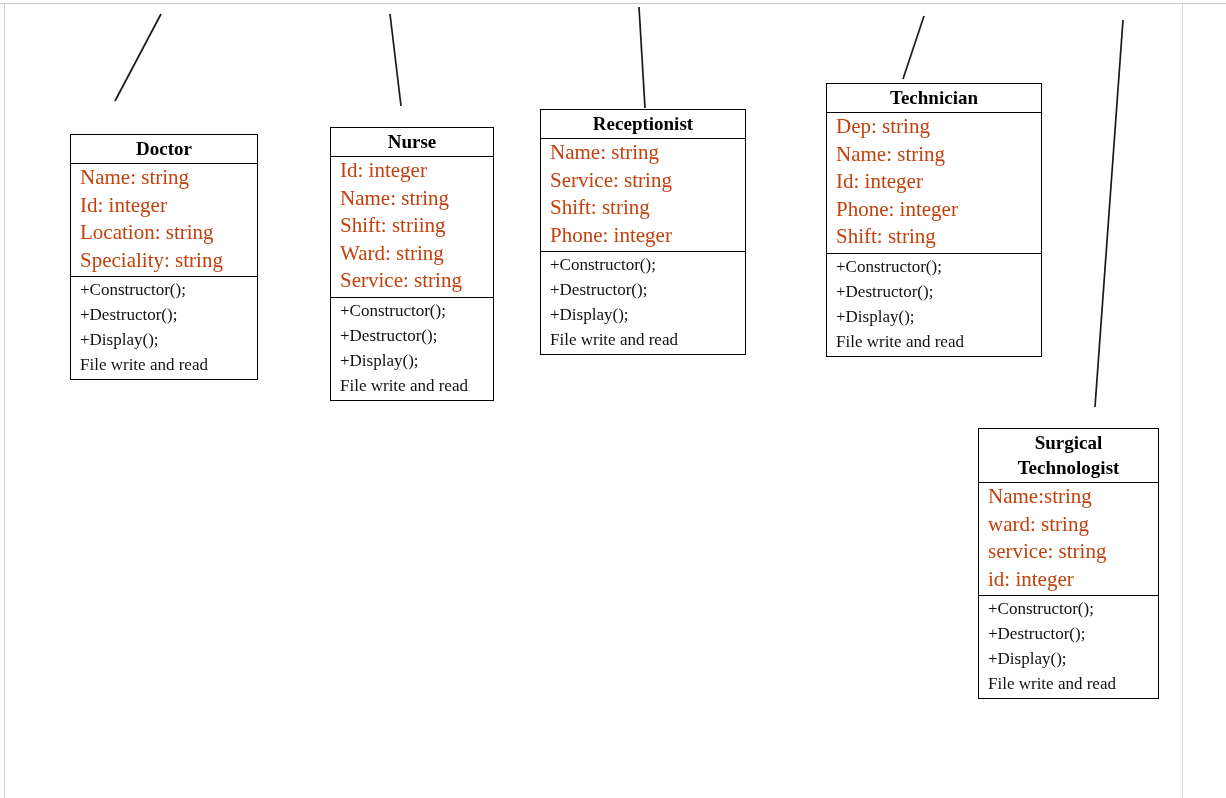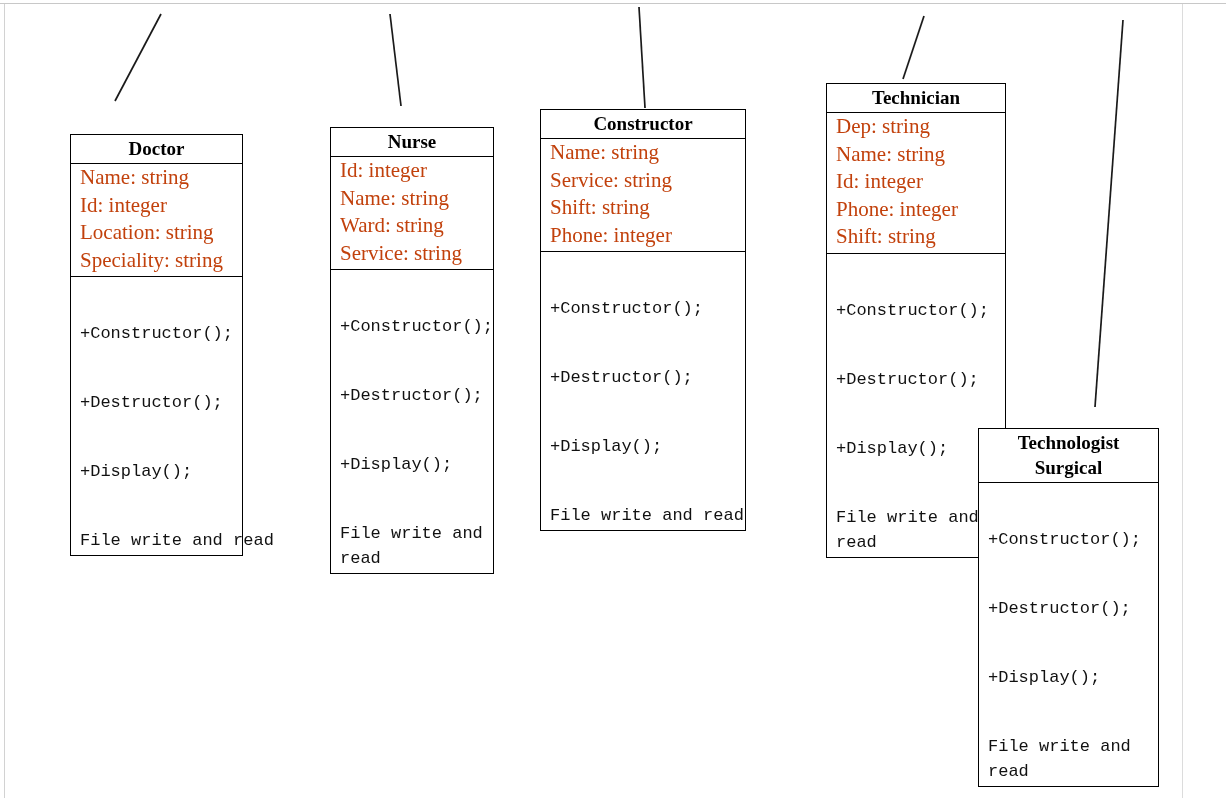--- a/index.html
+++ b/index.html
@@ -69,26 +69,25 @@
     border-bottom: 1.6px solid #000000;
   }
   .attr-line {
     font-family: "Liberation Serif", serif;
     font-size: 21px;
     line-height: 27.5px;
     color: #c2410c;
     white-space: nowrap;
   }
   .method-line {
-    font-family: Liberation Mono, monospace;
+    font-family: Liberation Serif, serif;
     font-size: 17px;
     line-height: 25px;
     color: #111111;
     white-space: nowrap;
-    margin-top: 44px;
   }
   .method-line.wrap {
     white-space: normal;
   }
 </style>
 </head>
 <body>
 
 <div id="canvas">
 
@@ -97,89 +96,96 @@
   <div class="page-rule-right"></div>
 
   <svg id="connectors" viewBox="0 0 1226 798" width="1226" height="798" xmlns="http://www.w3.org/2000/svg">
     <line x1="161" y1="14" x2="115" y2="101" stroke="#1a1a1a" stroke-width="1.7"></line>
     <line x1="390" y1="14" x2="401" y2="106" stroke="#1a1a1a" stroke-width="1.7"></line>
     <line x1="639" y1="7" x2="645" y2="108" stroke="#1a1a1a" stroke-width="1.7"></line>
     <line x1="924" y1="16" x2="903" y2="79" stroke="#1a1a1a" stroke-width="1.7"></line>
     <line x1="1123" y1="20" x2="1095" y2="407" stroke="#1a1a1a" stroke-width="1.7"></line>
   </svg>
 
-  <div class="uml-class" style="left:70px; top:134px; width:173px;">
+  <div class="uml-class" style="left:70px; top:134px; width:188px;">
     <div class="uml-title">Doctor</div>
     <div class="uml-compartment attrs">
       <div class="attr-line">Name: string</div>
       <div class="attr-line">Id: integer</div>
       <div class="attr-line">Location: string</div>
       <div class="attr-line">Speciality: string</div>
     </div>
     <div class="uml-compartment methods">
       <div class="method-line">+Constructor();</div>
       <div class="method-line">+Destructor();</div>
       <div class="method-line">+Display();</div>
       <div class="method-line">File write and read</div>
     </div>
   </div>
 
   <div class="uml-class" style="left:330px; top:127px; width:164px;">
     <div class="uml-title">Nurse</div>
     <div class="uml-compartment attrs">
       <div class="attr-line">Id: integer</div>
       <div class="attr-line">Name: string</div>
+      <div class="attr-line">Shift: striing</div>
       <div class="attr-line">Ward: string</div>
       <div class="attr-line">Service: string</div>
     </div>
     <div class="uml-compartment methods">
       <div class="method-line">+Constructor();</div>
       <div class="method-line">+Destructor();</div>
       <div class="method-line">+Display();</div>
       <div class="method-line wrap">File write and read</div>
     </div>
   </div>
 
   <div class="uml-class" style="left:540px; top:109px; width:206px;">
-    <div class="uml-title">Constructor</div>
+    <div class="uml-title">Receptionist</div>
     <div class="uml-compartment attrs">
       <div class="attr-line">Name: string</div>
       <div class="attr-line">Service: string</div>
       <div class="attr-line">Shift: string</div>
       <div class="attr-line">Phone: integer</div>
     </div>
     <div class="uml-compartment methods">
       <div class="method-line">+Constructor();</div>
       <div class="method-line">+Destructor();</div>
       <div class="method-line">+Display();</div>
       <div class="method-line">File write and read</div>
     </div>
   </div>
 
-  <div class="uml-class" style="left:826px; top:83px; width:180px;">
+  <div class="uml-class" style="left:826px; top:83px; width:216px;">
     <div class="uml-title">Technician</div>
     <div class="uml-compartment attrs">
       <div class="attr-line">Dep: string</div>
       <div class="attr-line">Name: string</div>
       <div class="attr-line">Id: integer</div>
       <div class="attr-line">Phone: integer</div>
       <div class="attr-line">Shift: string</div>
     </div>
     <div class="uml-compartment methods">
       <div class="method-line">+Constructor();</div>
       <div class="method-line">+Destructor();</div>
       <div class="method-line">+Display();</div>
       <div class="method-line wrap">File write and read</div>
     </div>
   </div>
 
   <div class="uml-class" style="left:978px; top:428px; width:181px;">
     <div class="uml-title">
+      <div>Surgical</div>
       <div>Technologist</div>
-      <div>Surgical</div>
+    </div>
+    <div class="uml-compartment attrs">
+      <div class="attr-line">Name:string</div>
+      <div class="attr-line">ward: string</div>
+      <div class="attr-line">service: string</div>
+      <div class="attr-line">id: integer</div>
     </div>
     <div class="uml-compartment methods">
       <div class="method-line">+Constructor();</div>
       <div class="method-line">+Destructor();</div>
       <div class="method-line">+Display();</div>
       <div class="method-line wrap">File write and read</div>
     </div>
   </div>
 
 </div>

